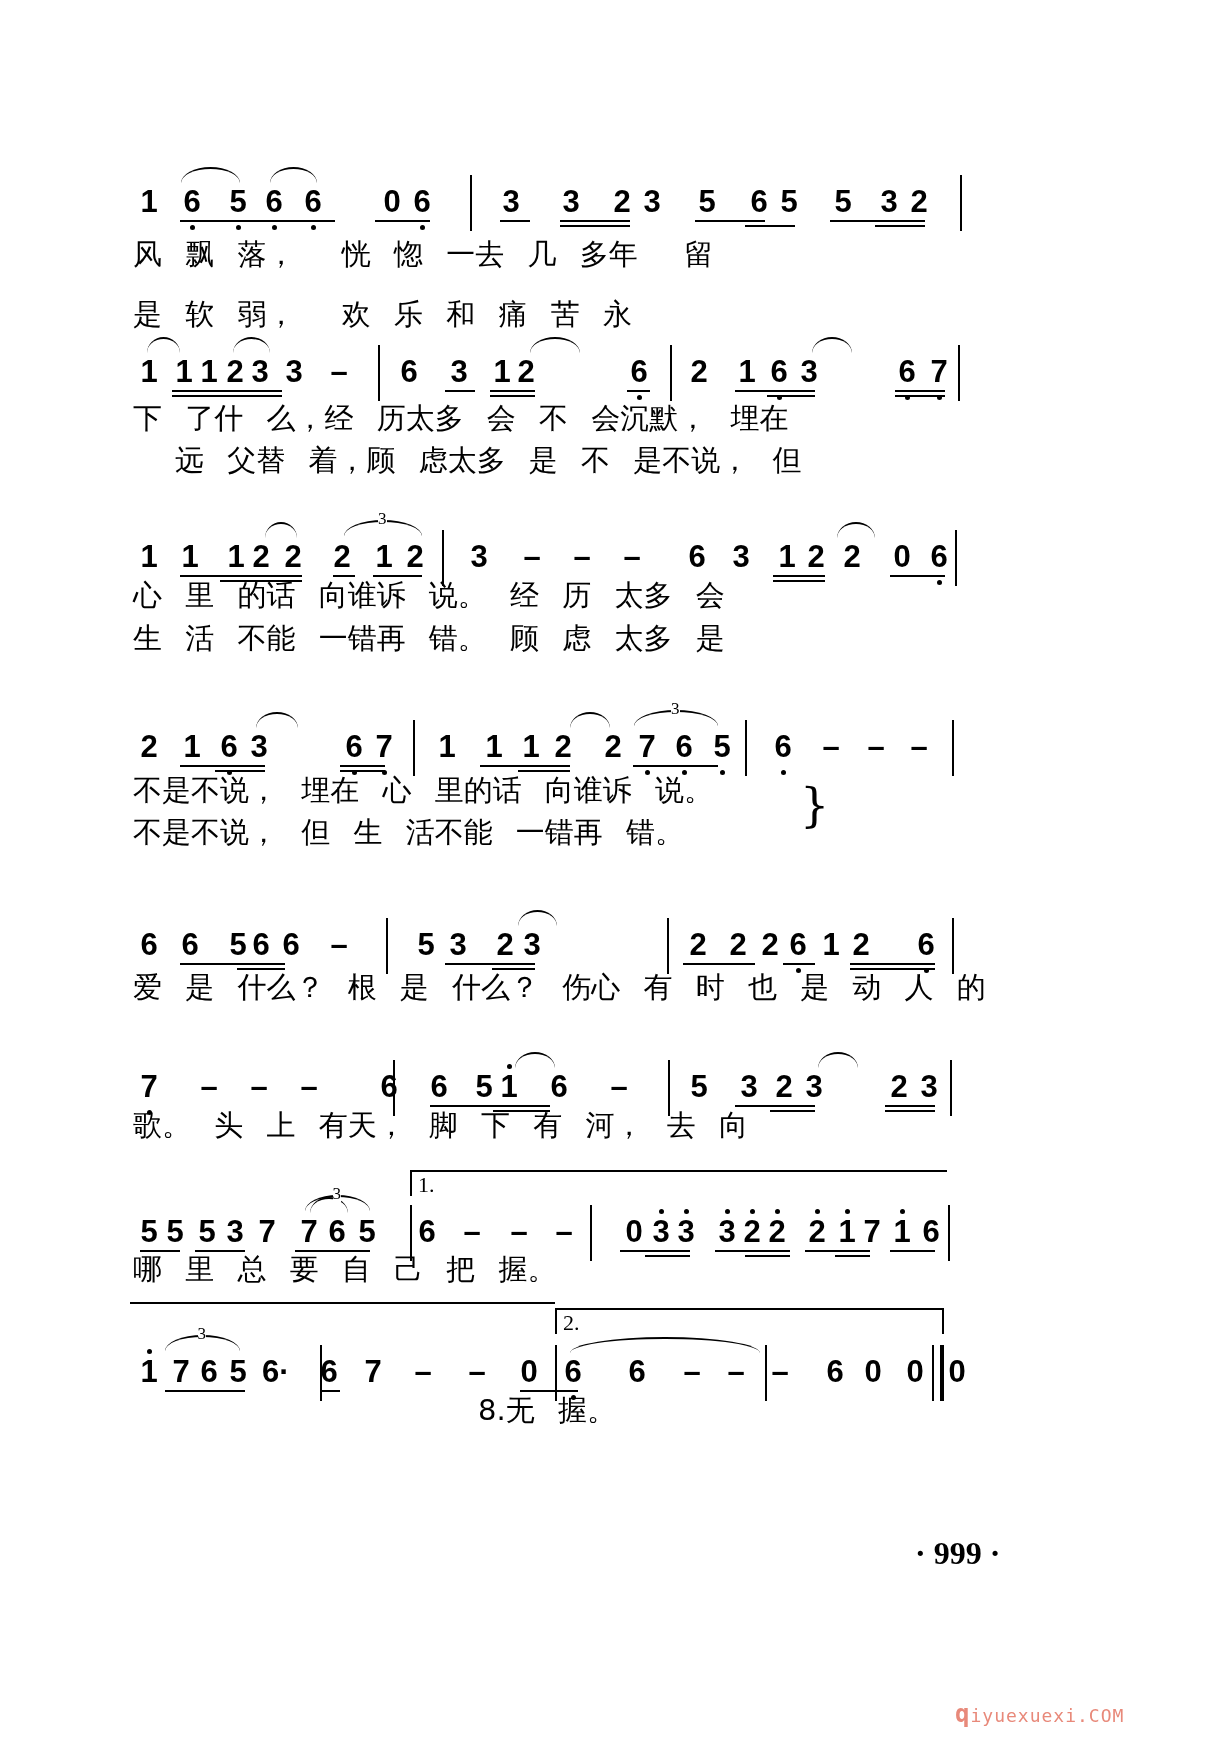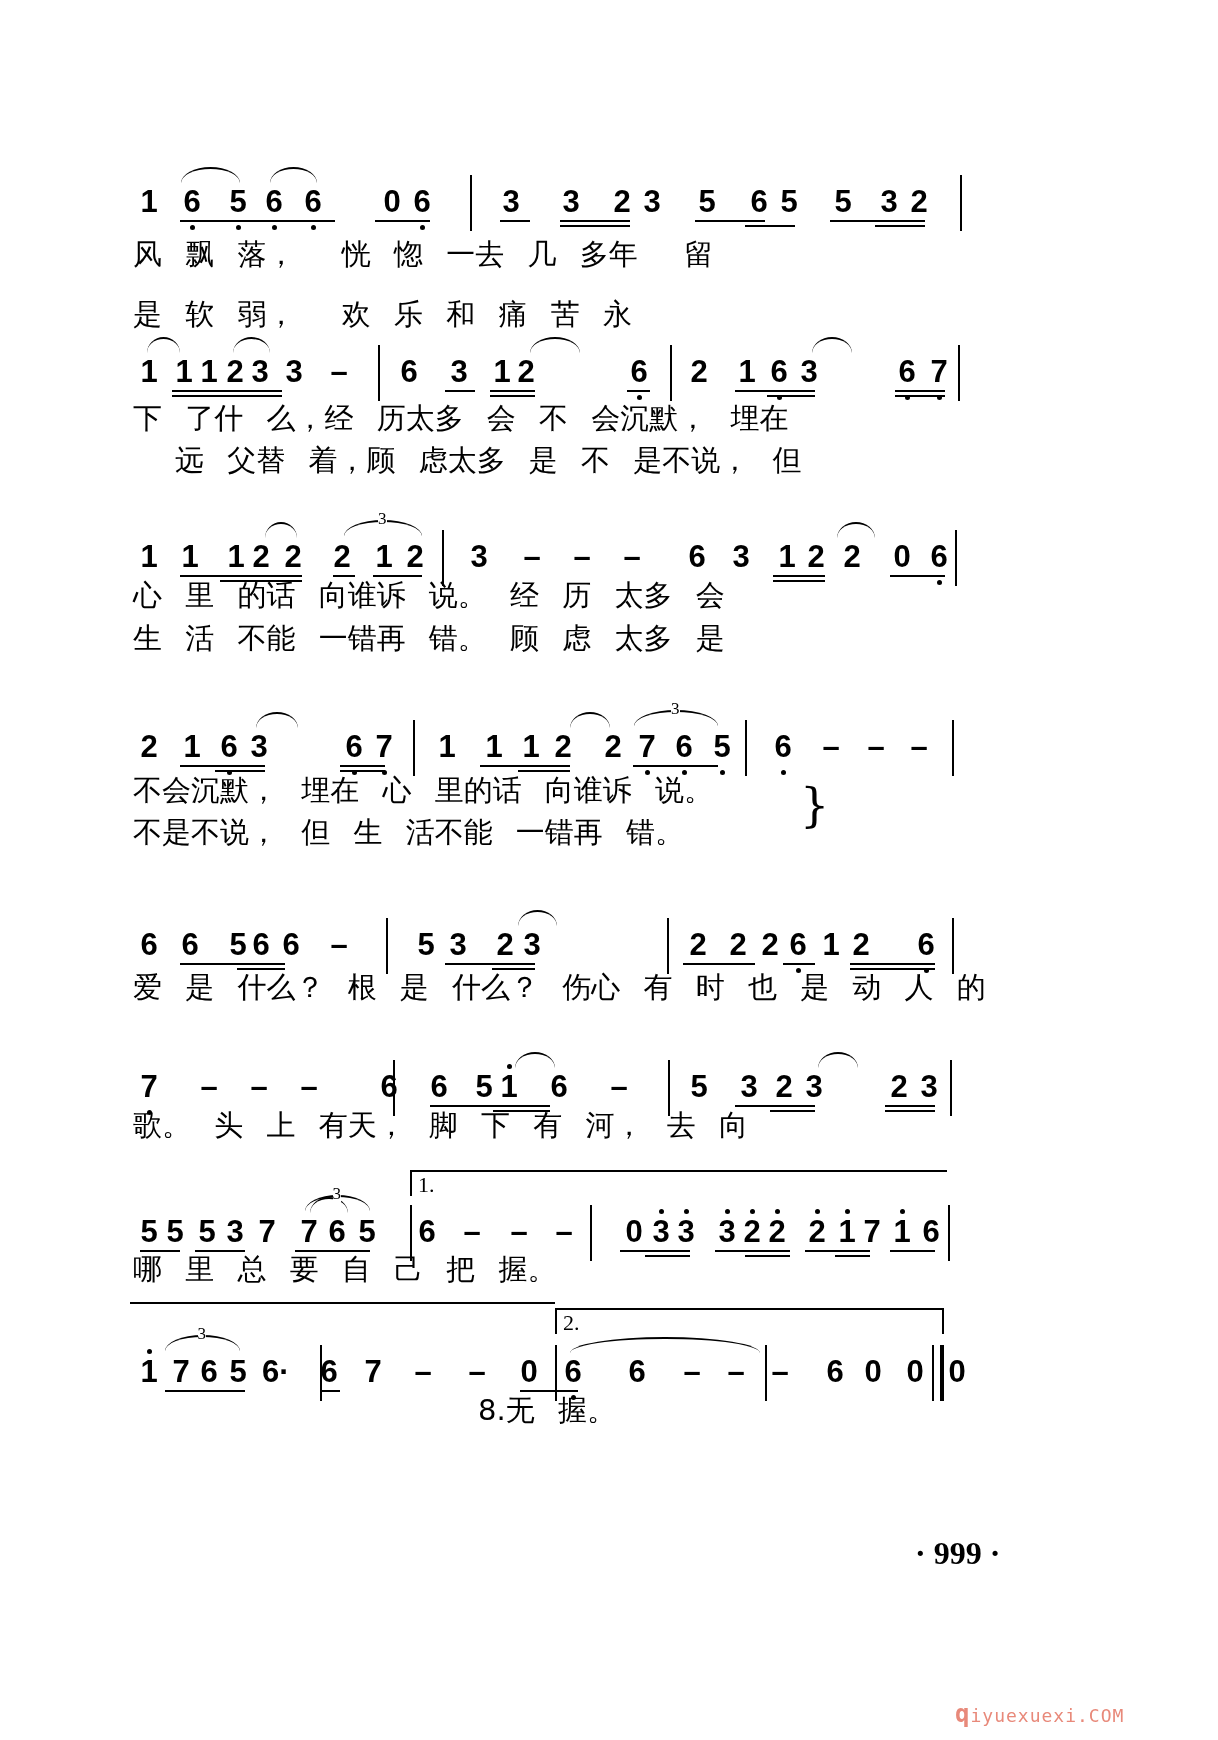--- a/index.html
+++ b/index.html
@@ -178,21 +178,21 @@
         <div class="ul" style="left: 340px; width: 45px; top: 45px;"></div>
         <div class="ul" style="left: 340px; width: 45px; top: 50px;"></div>
         <div class="ul" style="left: 480px; width: 90px; top: 45px;"></div>
         <div class="ul" style="left: 518px; width: 52px; top: 50px;"></div>
         <div class="ul" style="left: 633px; width: 85px; top: 45px;"></div>
         <div class="slur-real" style="left: 256px; width: 42px; top: -8px;"></div>
         <div class="slur-real" style="left: 570px; width: 40px; top: -8px;"></div>
         <div class="slur-real" style="left: 634px; width: 84px; top: -10px;"></div>
         <span class="tuplet" style="left: 671px; top: -20px; background: rgb(255, 255, 255);">3</span>
       </div>
-      <div class="lyric" style="top: 773px; left: 133px; word-spacing: 14px;">不会沉默， 埋在 心 里的话 向谁诉 说。</div>
+      <div class="lyric" style="top: 773px; left: 133px; word-spacing: 14px;">不是不说， 埋在 心 里的话 向谁诉 说。</div>
       <div class="lyric" style="top: 815px; left: 133px; word-spacing: 14px;">不是不说， 但 生 活不能 一错再 错。</div>
       <div class="brace" style="left: 800px; top: 782px;">}</div>
     </div>
     <div class="system" style="top: 0px;">
       <div class="notes" title="6 6 5 6 6 - | 5 3 2 3 3. 2 3 | 2 2 2 6 1 2. 6 |" style="top: 918px;">
         <span class="n" style="left: 140px;">6</span>
         <span class="n" style="left: 181px;">6</span>
         <span class="n" style="left: 229px;">5</span>
         <span class="n" style="left: 252px;">6</span>
         <span class="n" style="left: 282px;">6</span>

